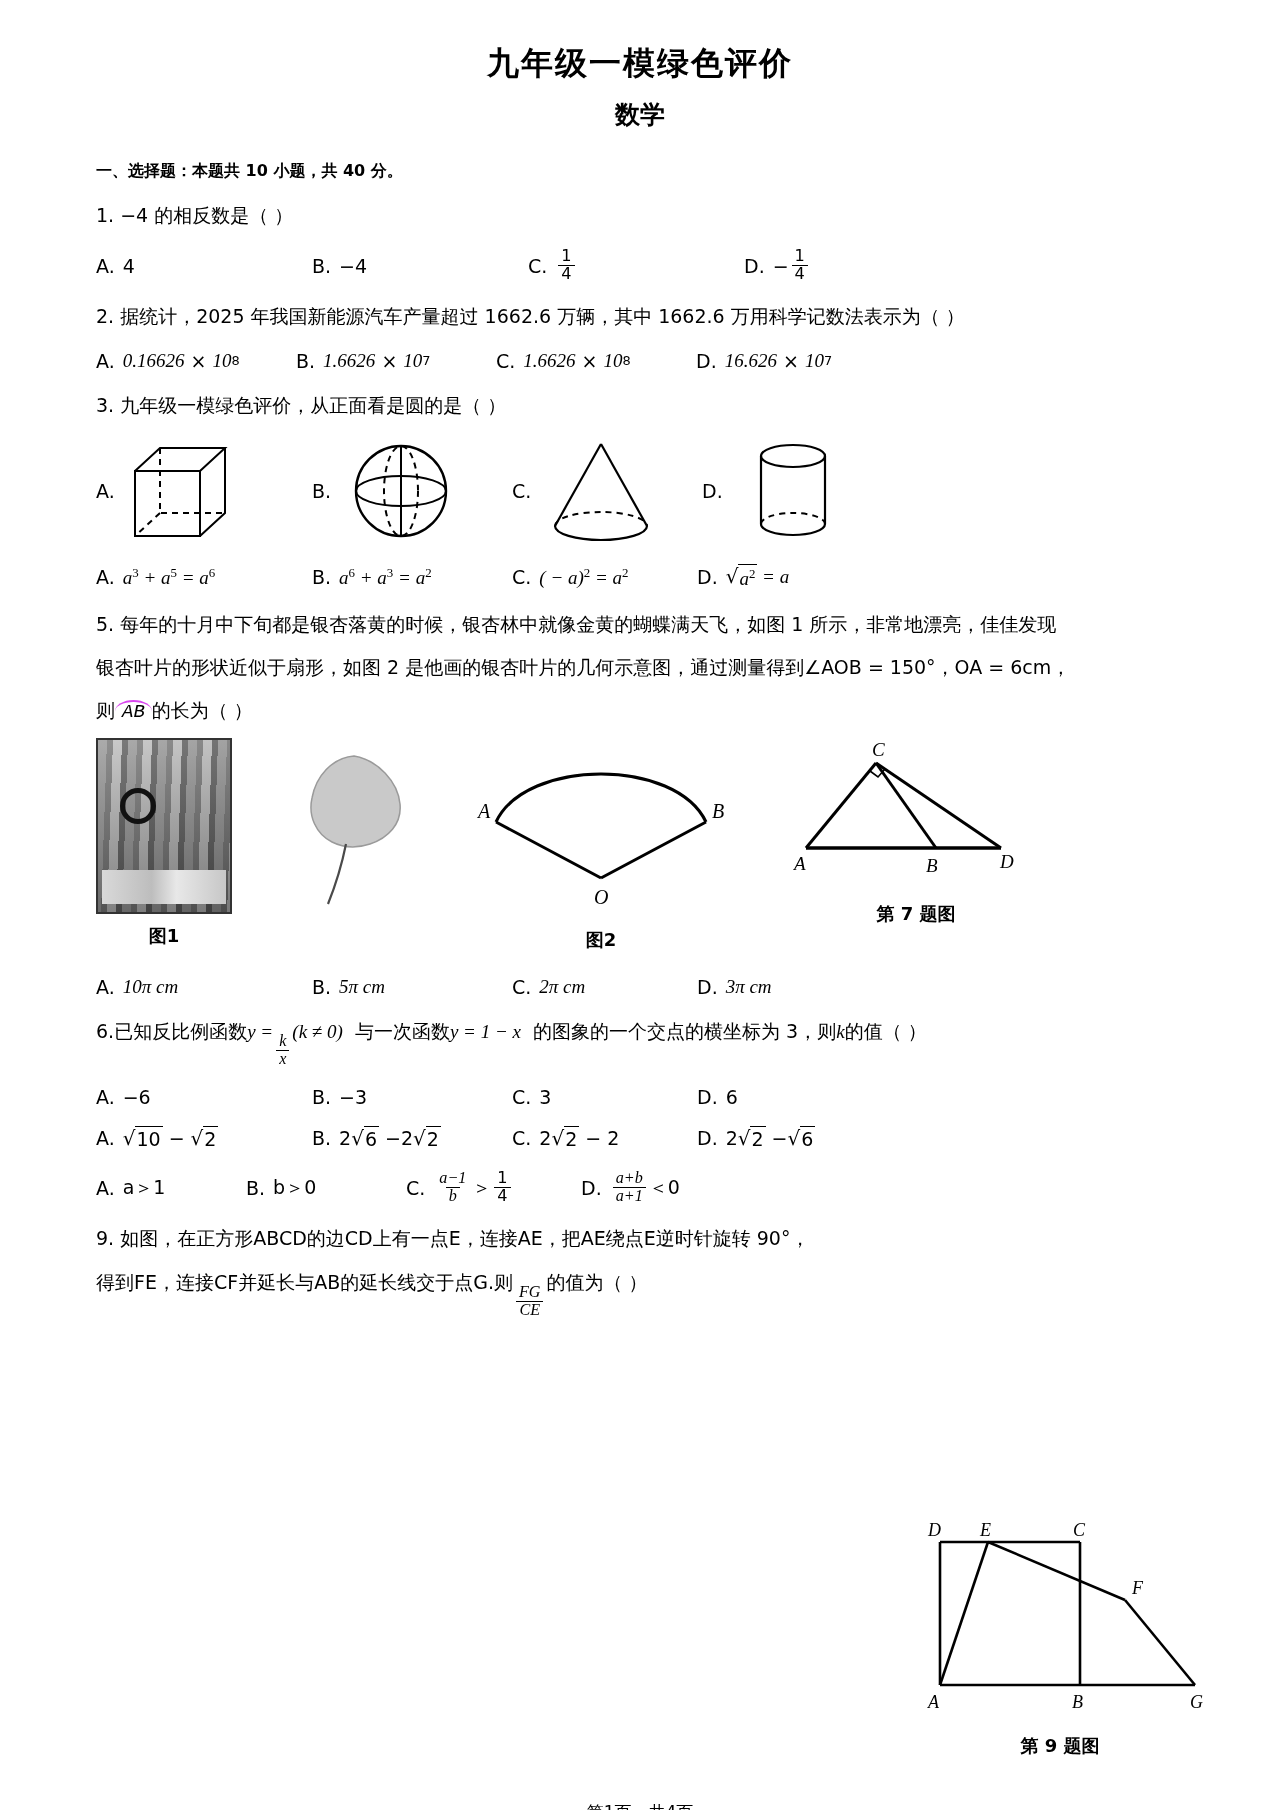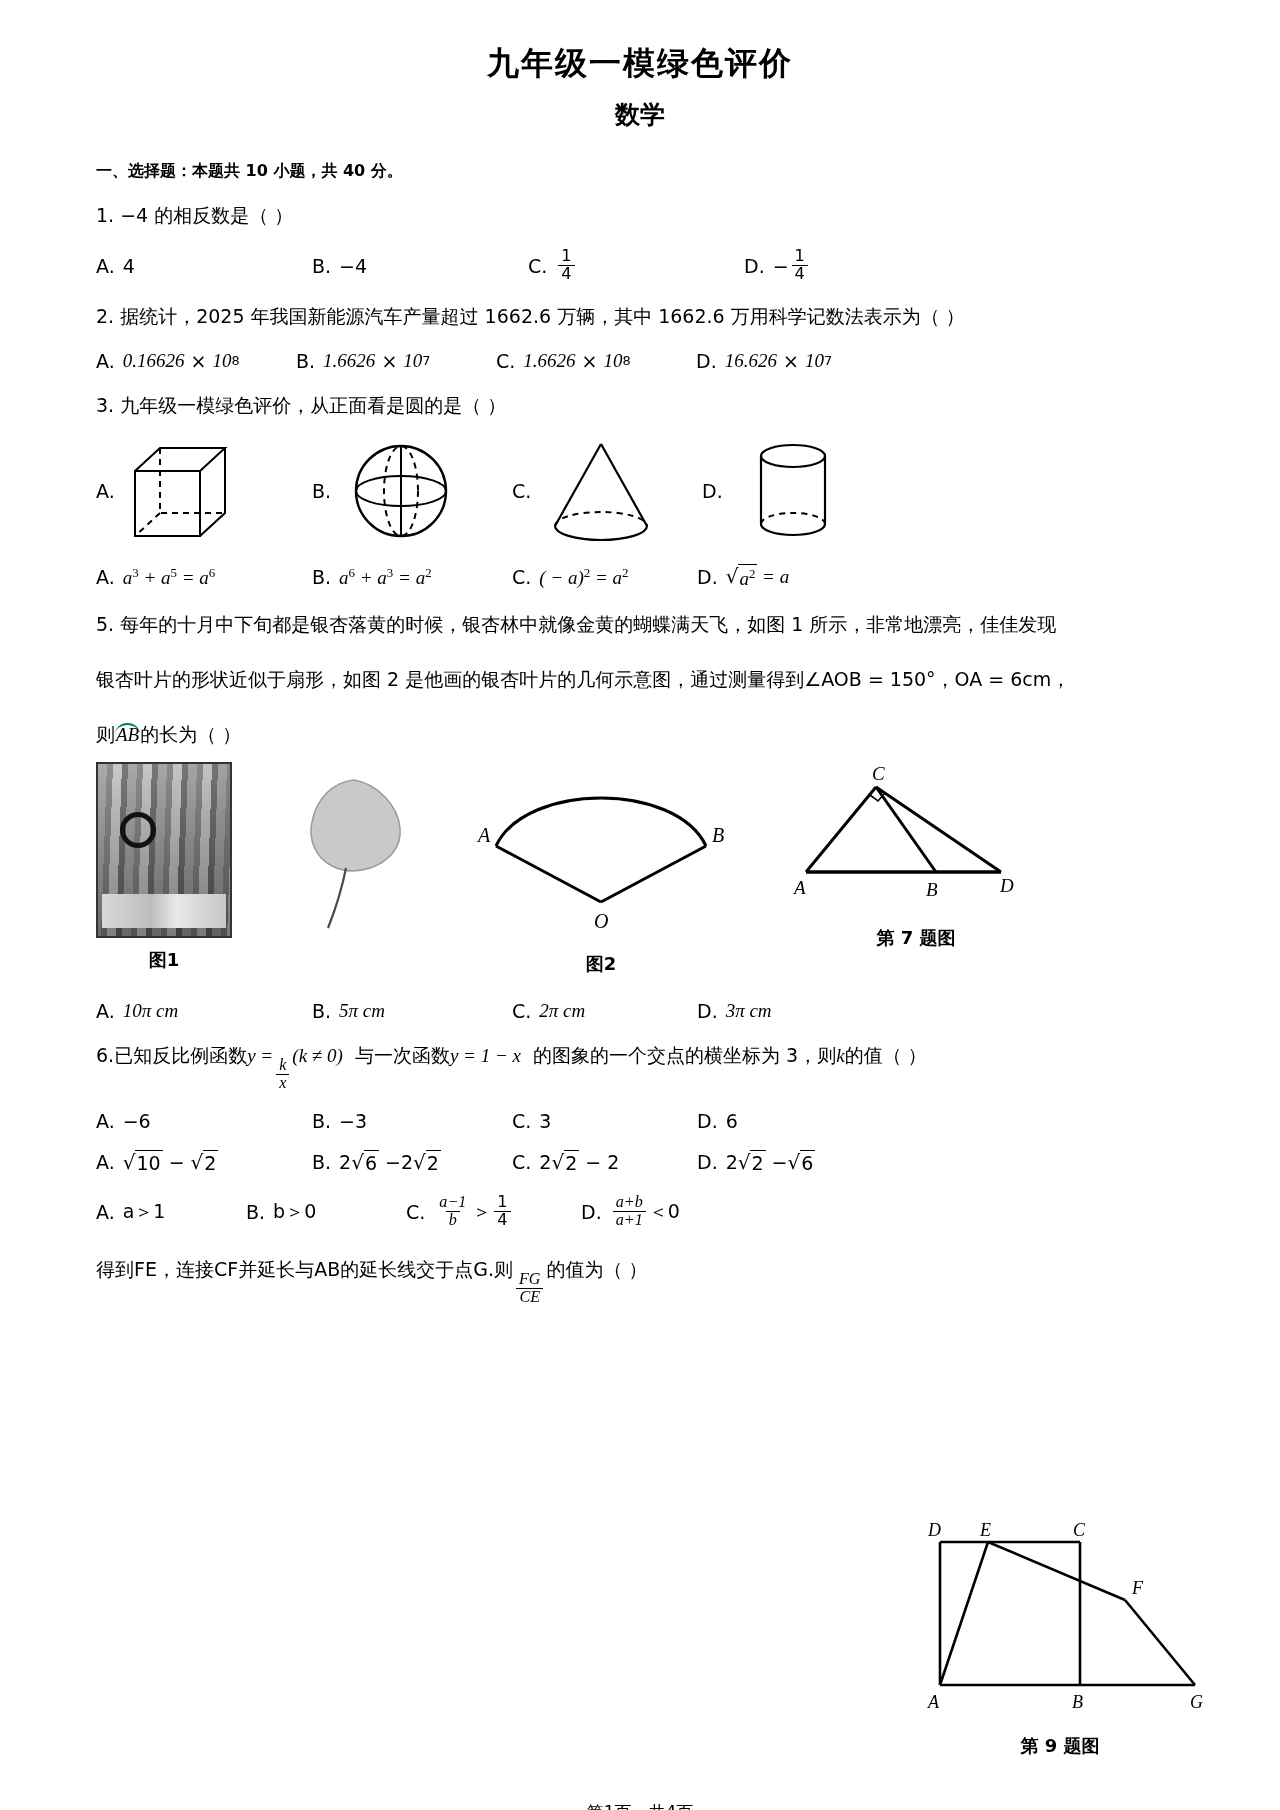--- a/index.html
+++ b/index.html
@@ -36,42 +36,42 @@
     margin-top:30px;
     font-family:"DejaVu Sans","Liberation Sans",sans-serif;
   }
 
   .qline {
     font-size:19px;
     line-height:1.55;
     margin-top:19px;
     font-family:"DejaVu Sans","Liberation Sans",sans-serif;
   }
-  .qcont { font-size:19px; line-height:1.55; margin-top:26px;
+  .qcont { font-size:19px; line-height:1.55; margin-top:14px;
     font-family:"DejaVu Sans","Liberation Sans",sans-serif; }
 
   .opts { display:flex; margin-top:18px; font-size:19px;
     font-family:"DejaVu Sans","Liberation Sans",sans-serif; align-items:center; }
   .opt { display:flex; align-items:center; }
   .opt .lab { margin-right:8px; }
   .w1 .opt { width:216px; }
   .w2 .opt { width:200px; }
 
   .math { font-style:italic; font-family:"Liberation Serif","DejaVu Serif",serif; }
   sup { font-size:0.68em; vertical-align:super; font-style:normal;}
   .frac {
     display:inline-flex; flex-direction:column; align-items:center;
     vertical-align:-0.52em; margin:0 3px; line-height:1.05; font-size:0.85em;
   }
   .frac .num { padding:0 3px; }
   .frac .den { padding:0 3px; border-top:1.6px solid #000; }
   .sqrt { display:inline-flex; align-items:flex-start; }
   .sqrt .rad { font-size:1.05em; }
   .sqrt .under { border-top:1.5px solid #000; padding:1px 2px 0 1px; }
-  .arcab { display:inline-block; border-top:2px solid #0f766e; border-radius:60% 60% 0 0; padding:0 1px; line-height:1.1;}
+  .arcab { display:inline-block; border-top:2px solid #d946ef; border-radius:60% 60% 0 0; padding:0 7px; line-height:1.1;font-family:Liberation Mono, monospace;}
 
   .figrow { display:flex; align-items:flex-end; margin-top:16px; }
 
   .shape-cell { display:flex; align-items:center; }
   .shape-cell .lab { font-size:19px; margin-right:10px;
     font-family:"DejaVu Sans","Liberation Sans",sans-serif;}
 
   .figcaption { text-align:center; font-size:18px; font-weight:bold; margin-top:10px;
     font-family:"DejaVu Sans","Liberation Sans",sans-serif;}
 
@@ -396,20 +396,24 @@
     <div class="opt">
       <span class="lab">D.</span>
       <span class="frac math">
           <span class="num">a+b</span>
           <span class="den">a+1</span>
         </span>
         <span>＜0</span>
     </div>
   </div>
 
+  <div class="qline">
+    <span>9.</span>
+    <span>如图，在正方形ABCD的边CD上有一点E，连接AE，把AE绕点E逆时针旋转 90°，</span>
+  </div>
   <div class="qcont">
     <span>得到FE，连接CF并延长与AB的延长线交于点G.则</span><span class="frac math">
         <span class="num">FG</span>
         <span class="den">CE</span>
       </span><span>的值为（           ）</span>
   </div>
 
   <div class="fig-float" style="right:70px; top:1478px;">
     <svg width="300" height="200" viewBox="0 0 300 200">
       <line x1="30" y1="165" x2="30" y2="22" stroke="#000" stroke-width="2.6"></line>

